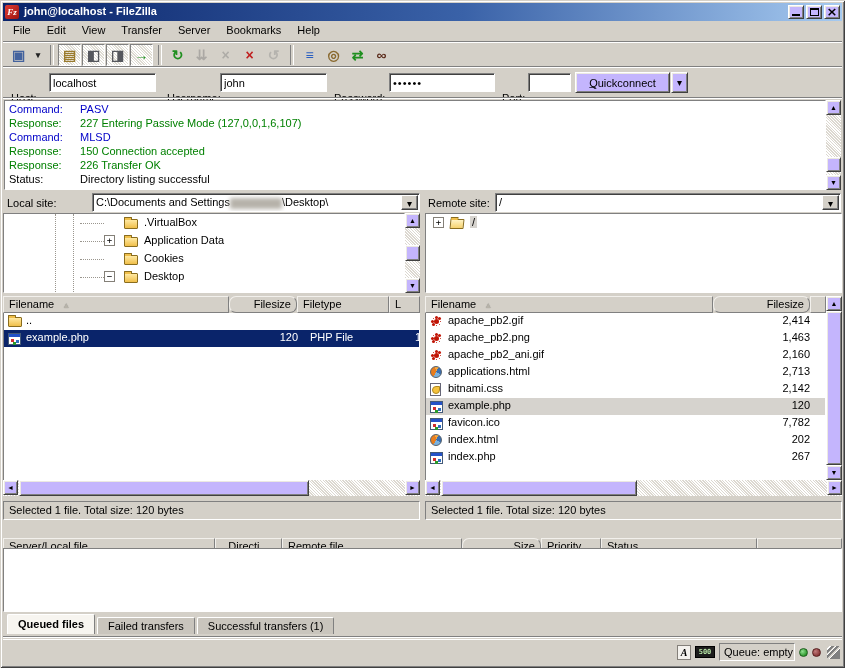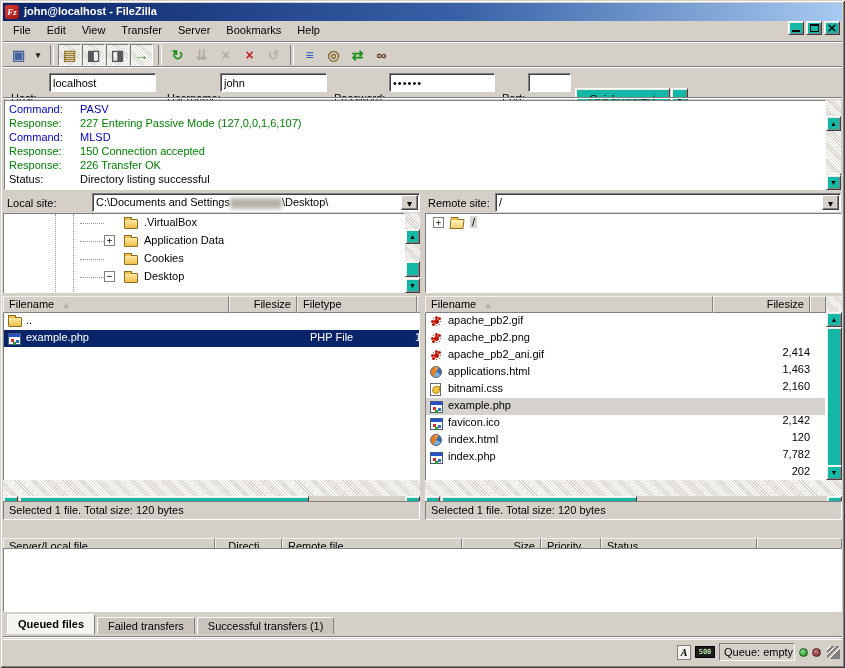--- a/index.html
+++ b/index.html
@@ -1,21 +1,21 @@
 <!DOCTYPE html>
 <html style="--window-bg: #d4d0c8; --titlebar-from: #0a246a; --titlebar-to: #a6caf0; --selection: #0a246a; --inactive-selection: #d6d3ce; --command-color: #0000c8; --response-color: #008000; --led-on: #2f9a2f; --led-off: #8a3a3a;"><head>
 <meta charset="utf-8">
 <style>
   * { box-sizing: border-box; margin:0; padding:0; cursor:default; }
   html,body { width:845px; height:668px; background:#3a6ea5; font-family:"Liberation Sans",sans-serif; font-size:11px; color:#000; overflow:hidden; }
   #win { position:absolute; left:0; top:0; width:845px; height:668px; background:var(--window-bg,#d4d0c8);
          box-shadow: inset 1px 1px 0 #d4d0c8, inset -1px -1px 0 #404040, inset 2px 2px 0 #fff, inset -2px -2px 0 #808080; }
 
   
-  .r3 { border:1px solid; border-color:#fff #404040 #404040 #fff; box-shadow:inset 1px 1px 0 #ece9e2, inset -1px -1px 0 #808080; background:#14b8a6;margin-top:16px; }
+  .r3 { border:1px solid; border-color:#fff #404040 #404040 #fff; box-shadow:inset 1px 1px 0 #ece9e2, inset -1px -1px 0 #808080; background:#c4b5fd; }
   .etch { position:absolute; left:3px; right:3px; height:2px; border-top:1px solid #808080; border-bottom:1px solid #fff; }
 
   
   .titlebar { position:absolute; left:3px; top:3px; right:3px; height:18px;
     background:linear-gradient(90deg,var(--titlebar-from,#0a246a) 0%, #3a62a8 55%, var(--titlebar-to,#a6caf0) 100%); color:#fff; }
   .appicon { position:absolute; left:2px; top:2px; width:14px; height:14px; background:linear-gradient(135deg,#e23c33,#9c1410); border-radius:2px; text-align:center; }
   .appicon span { font:italic bold 9px/14px "Liberation Serif",serif; color:#fff; }
   .wtitle { position:absolute; left:21px; top:2px; font-weight:bold; font-size:11px; white-space:nowrap; }
   .winbtns { position:absolute; right:2px; top:2px; display:flex; gap:2px; }
   .wbtn { width:16px; height:14px; position:relative; }
@@ -79,29 +79,29 @@
   .exp span { display:block; font:9px/9px "DejaVu Sans Mono",monospace; }
   .tlabel { position:absolute; top:2px; white-space:nowrap; }
   .tlabel.hl { background:#d6d3ce; padding:0 2px; }
   .tree-local .exp{left:100px} .tree-local [data-icon]{position:absolute;left:120px;top:3px} .tree-local .tlabel{left:140px} .tree-local .conn{left:76px;width:24px}
   .tree-remote .exp{left:7px} .tree-remote [data-icon]{position:absolute;left:24px;top:3px} .tree-remote .tlabel{left:44px}
 
   
   .lheader { position:absolute; top:296px; height:17px; display:flex; overflow:hidden; }
   .hcell { flex:none; height:17px; line-height:15px; padding:0 5px; background:#d4d0c8; border:1px solid; border-color:#f2f0ec #808080 #808080 #f2f0ec; overflow:hidden; white-space:nowrap; }
   .hcell.fill { flex:1; }
-  .hcell.right { text-align:right; }
+  .hcell.right { text-align:right;border-radius:7px; }
   .hcell.sort::after { content:"\25B2"; font-size:8px; color:#b7b3a9; margin-left:8px; text-shadow:0 0 1px #888; }
 
   
   .lbody { position:absolute; top:313px; height:167px; background:#fff; border-left:1px solid #808080; border-right:1px solid #fff; overflow:hidden; }
   .frow { position:relative; height:17px; white-space:nowrap; }
   .frow [data-icon] { position:absolute; left:4px; top:2px; }
   .fname { position:absolute; left:22px; top:1px; }
-  .fsize { position:absolute; top:1px; text-align:right;margin-top:32px; }
+  .fsize { position:absolute; top:1px; text-align:right; }
   .ftype { position:absolute; left:306px; top:1px; }
   .fmod  { position:absolute; left:411px; top:1px; }
   .body-local .fsize { left:226px; width:68px; }
   .body-remote .fsize { left:288px; width:96px; }
   .frow.sel { background:var(--selection,#0a246a); color:#fff; }
   .frow.sel-inactive { background:#d6d3ce; }
 
   .statusline { position:absolute; top:501px; height:19px; border:1px solid; border-color:#808080 #fff #fff #808080; line-height:17px; padding:0 5px; background:#d4d0c8; white-space:nowrap; overflow:hidden; }
 
   
@@ -292,21 +292,21 @@
         </span>
         <span data-icon="folder-open-icon"></span>
         <span class="tlabel hl">/</span>
       </div>
     </div>
 
   <div class="lheader" style="left:3px;width:417px">
 
   <span class="hcell sort" style="width: 226px; flex: 0 0 auto;">Filename</span>
       <span class="hcell right" style="width: 68px; flex: 0 0 auto;">Filesize</span>
-      <span class="hcell" style="width: 120px; flex: 0 0 auto;">Filetype</span>
+      <span class="hcell" style="width: 92px; flex: 0 0 auto;">Filetype</span>
       <span class="hcell fill">L</span>
     </div>
   <div class="lbody body-local" style="left:3px;width:417px">
 
   <div class="frow">
         <span data-icon="folder-icon"></span>
         <span class="fname">..</span>
         <span class="fsize"></span>
         <span class="ftype"></span>
         <span class="fmod"></span>

